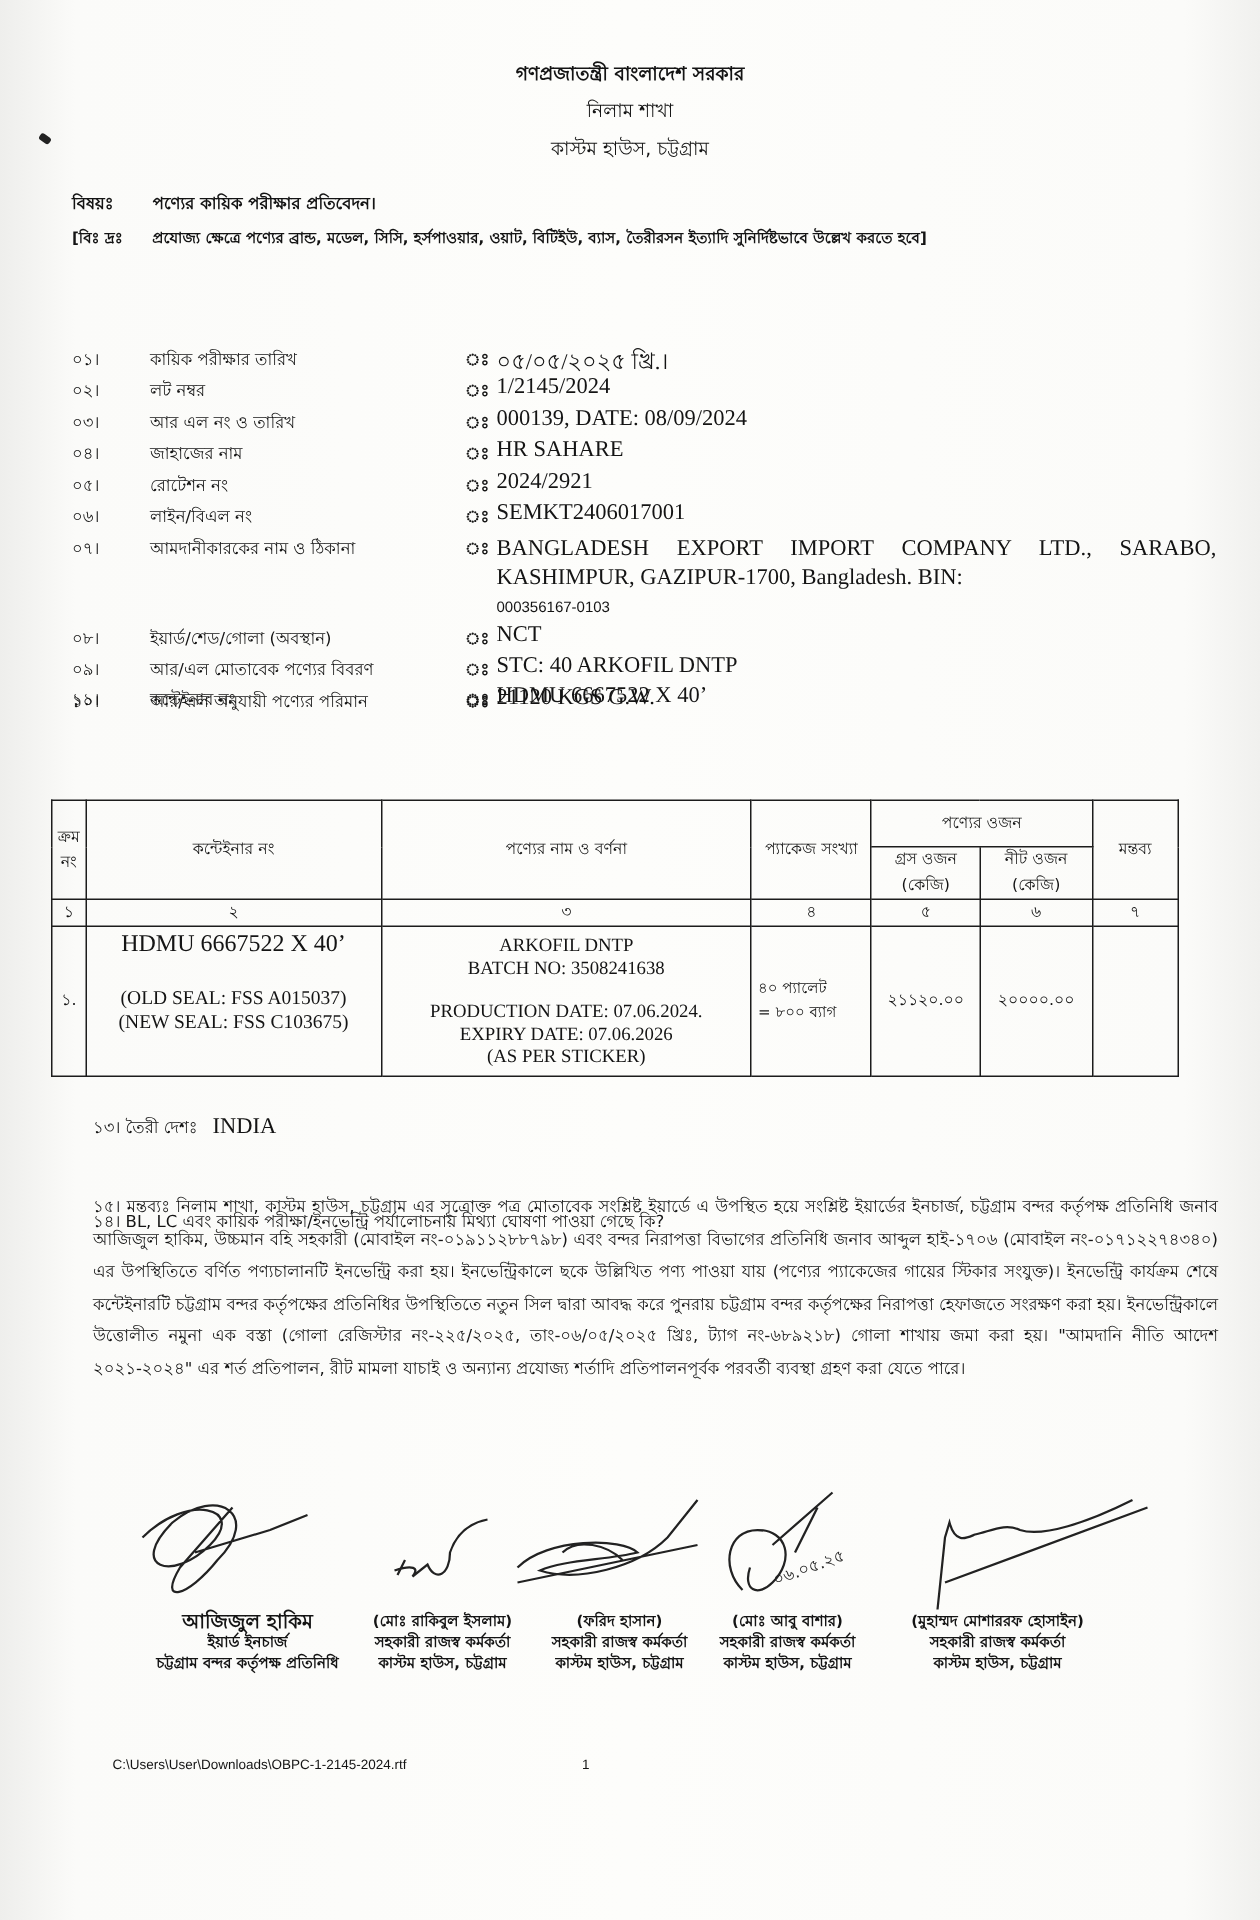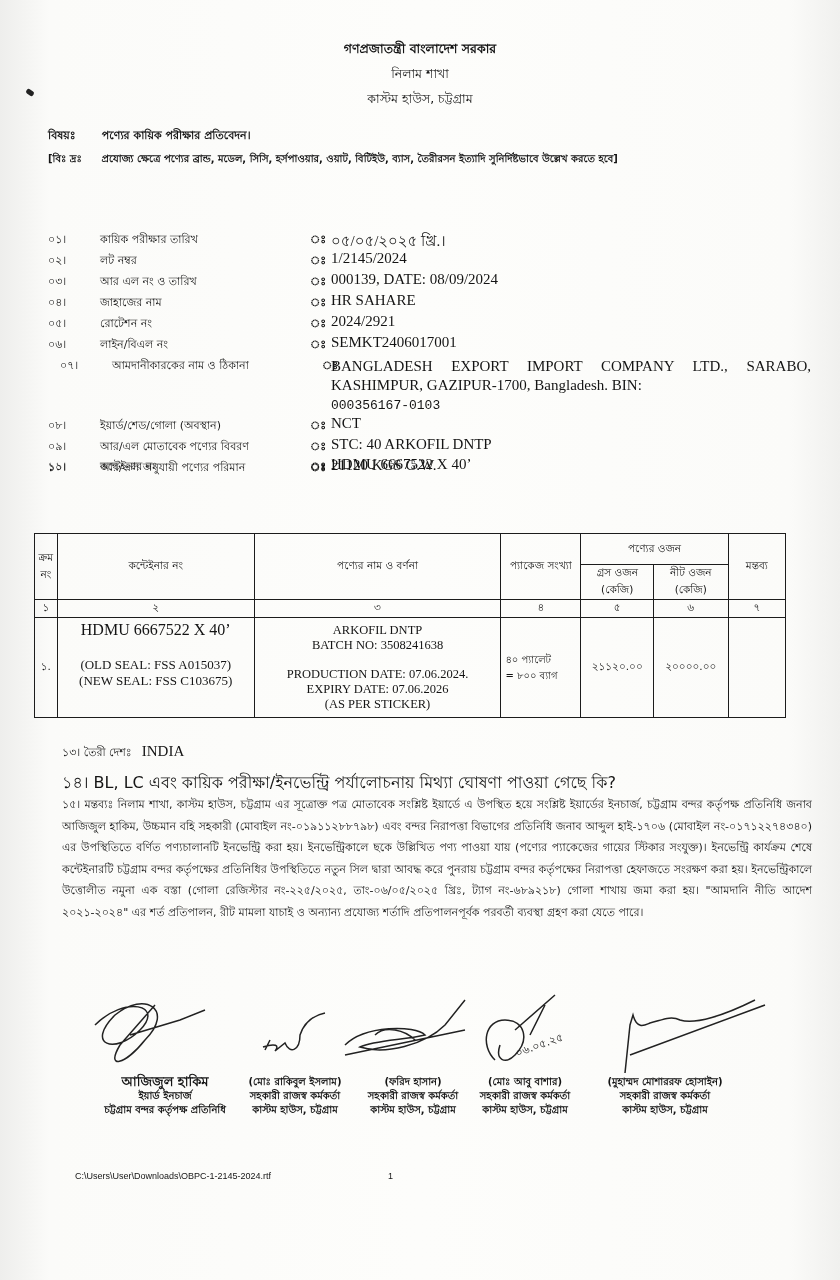--- a/index.html
+++ b/index.html
@@ -11,29 +11,29 @@
   .mark { position:absolute; left:26px; top:90px; width:8px; height:5px; background:#222; transform:rotate(35deg); border-radius:2px; }
   .hdr { position:absolute; left:0; width:840px; text-align:center; font-size:12.5px; font-weight:bold; }
   .sub { position:absolute; left:48px; font-size:11px; font-weight:bold; white-space:nowrap; }
   .sub .lab { display:inline-block; width:50px; }
   .row { position:absolute; left:48px; width:760px; height:18px; font-size:11px; }
   .row .num { position:absolute; left:0; top:2px; }
   .row .lab { position:absolute; left:52px; top:2px; }
   .row .colon { position:absolute; left:262px; top:2px; font-weight:bold; }
   .row .val { position:absolute; left:283px; top:0; font-family:"Liberation Serif", serif; font-size:15px; }
   .addr { position:absolute; left:331px; top:357px; width:480px; font-family:"Liberation Serif", serif; font-size:15px; line-height:19px; text-align:justify; }
-  .addr .bin { font-family:Liberation Mono, monospace; font-size:13px; }
+  .addr .bin { font-family:Liberation Sans, sans-serif; font-size:10px; }
   .sec12 { position:absolute; left:62px; top:513px; font-size:11px; }
   .sec12 .lab { margin-left:38px; }
   table.det { position:absolute; left:34px; top:533px; width:752px; border-collapse:collapse; table-layout:fixed; }
   table.det td, table.det th { border:1.4px solid #1c1c1c; text-align:center; vertical-align:middle; font-weight:normal; font-size:10.5px; padding:0; }
   .serif { font-family:"Liberation Serif", serif; }
   .p13 { position:absolute; left:62px; top:743px; font-size:11px; }
   .p13 .v { font-family:"Liberation Serif", serif; font-size:15px; margin-left:10px; }
-  .p14 { position:absolute; left:62px; top:770px; font-size:16px; }
+  .p14 { position:absolute; left:62px; top:806px; font-size:11px; }
   .p15 { position:absolute; left:62px; top:794px; width:750px; font-size:11px; line-height:21.5px; text-align:justify; }
   .sigs { position:absolute; left:85px; top:985px; width:690px; height:90px; }
   .sigblk { position:absolute; top:1075px; text-align:center; font-size:10px; line-height:14px; font-weight:bold; }
   .sigblk .n { font-size:13px; }
   .footer { position:absolute; top:1171px; font-family:"Liberation Sans", sans-serif; font-size:9px; }
 </style>
 </head>
 <body>
 
 <div class="page">
@@ -82,21 +82,21 @@
         <span class="lab">রোটেশন নং</span>
         <span class="colon">ঃ</span>
         <span class="val">2024/2921</span>
       </div>
       <div class="row" style="top: 334px;">
         <span class="num">০৬।</span>
         <span class="lab">লাইন/বিএল নং</span>
         <span class="colon">ঃ</span>
         <span class="val">SEMKT2406017001</span>
       </div>
-      <div class="row" style="top: 355px; margin-left: 12px;">
+      <div class="row" style="top: 355px;">
         <span class="num">০৭।</span>
         <span class="lab">আমদানীকারকের নাম ও ঠিকানা</span>
         <span class="colon">ঃ</span>
         <span class="val"></span>
       </div>
       <div class="row" style="top: 415px;">
         <span class="num">০৮।</span>
         <span class="lab">ইয়ার্ড/শেড/গোলা (অবস্থান)</span>
         <span class="colon">ঃ</span>
         <span class="val">NCT</span>

